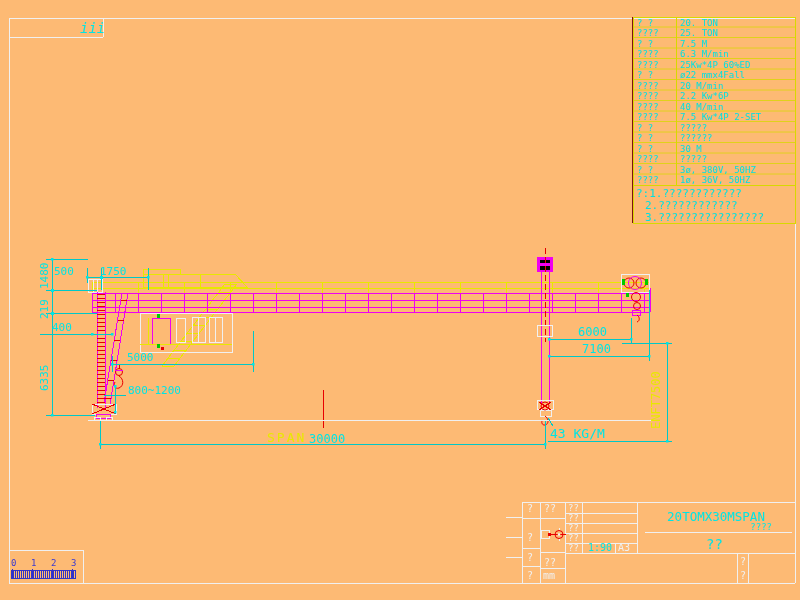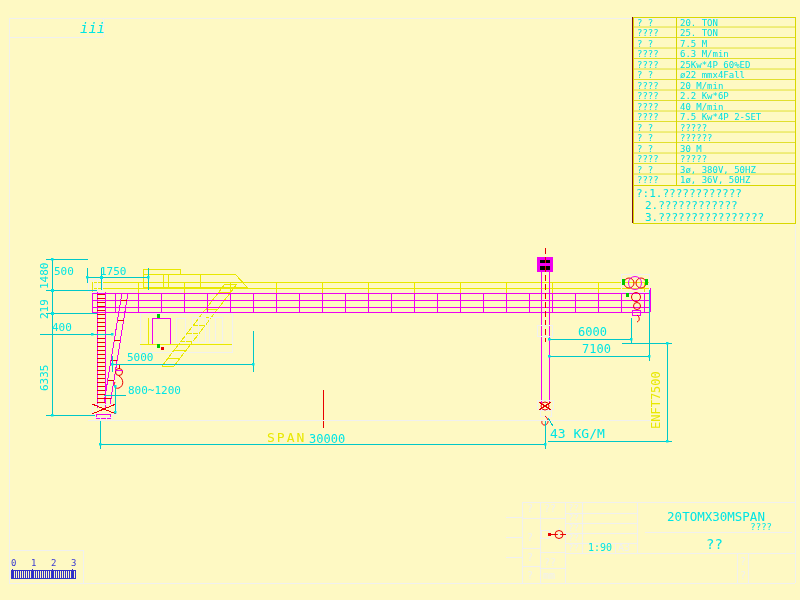--- a/index.html
+++ b/index.html
@@ -1,16 +1,16 @@
 <!DOCTYPE html>
 <html><head>
 <meta charset="utf-8">
 <style>
   html,body{margin:0;padding:0;background:#000;}
-  .screen{position:relative;width:800px;height:600px;background:#fef9c3;overflow:hidden;}
+  .screen{position:relative;width:800px;height:600px;background:#fdba74;overflow:hidden;}
   svg{position:absolute;left:0;top:0;}
   svg text{font-family:"DejaVu Sans Mono",monospace;}
   .ln{shape-rendering:crispEdges;}
   .dim{marker-start:url(#sq);marker-end:url(#sq);}
 </style>
 </head>
 <body>
 
 <div class="screen">
 <svg width="800" height="600" viewBox="0 0 800 600" xmlns="http://www.w3.org/2000/svg">

